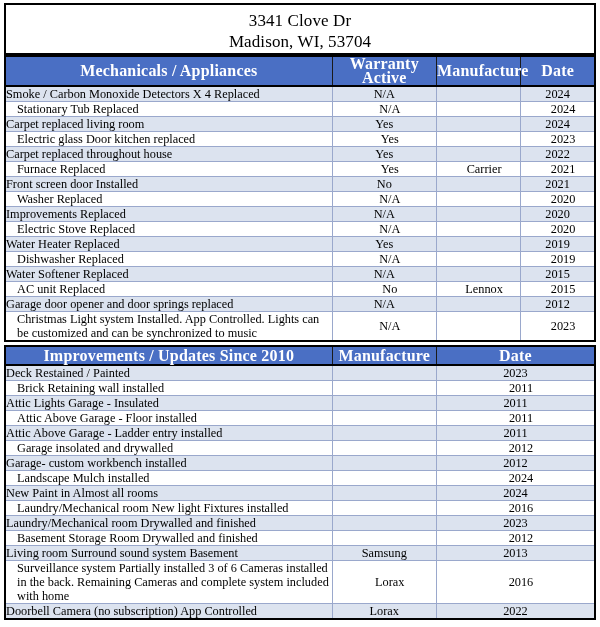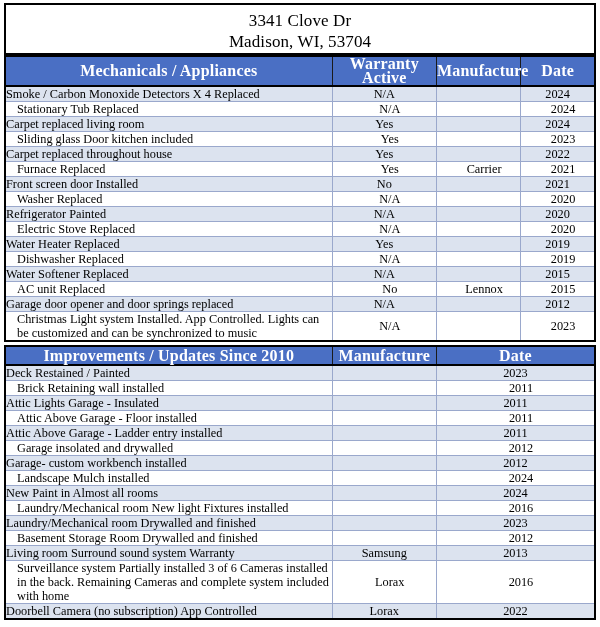--- a/index.html
+++ b/index.html
@@ -140,21 +140,21 @@
           <td class="ctr vsep-r"></td>
           <td class="ctr">2024</td>
         </tr>
         <tr class="band">
           <td class="desc vsep-r">Carpet replaced living room</td>
           <td class="ctr vsep-r">Yes</td>
           <td class="ctr vsep-r"></td>
           <td class="ctr">2024</td>
         </tr>
         <tr class="plain">
-          <td class="desc vsep-r">Sliding glass Door kitchen included</td>
+          <td class="desc vsep-r">Electric glass Door kitchen replaced</td>
           <td class="ctr vsep-r">Yes</td>
           <td class="ctr vsep-r"></td>
           <td class="ctr">2023</td>
         </tr>
         <tr class="band">
           <td class="desc vsep-r">Carpet replaced throughout house</td>
           <td class="ctr vsep-r">Yes</td>
           <td class="ctr vsep-r"></td>
           <td class="ctr">2022</td>
         </tr>
@@ -170,21 +170,21 @@
           <td class="ctr vsep-r"></td>
           <td class="ctr">2021</td>
         </tr>
         <tr class="plain">
           <td class="desc vsep-r">Washer Replaced</td>
           <td class="ctr vsep-r">N/A</td>
           <td class="ctr vsep-r"></td>
           <td class="ctr">2020</td>
         </tr>
         <tr class="band">
-          <td class="desc vsep-r">Refrigerator Painted</td>
+          <td class="desc vsep-r">Improvements Replaced</td>
           <td class="ctr vsep-r">N/A</td>
           <td class="ctr vsep-r"></td>
           <td class="ctr">2020</td>
         </tr>
         <tr class="plain">
           <td class="desc vsep-r">Electric Stove Replaced</td>
           <td class="ctr vsep-r">N/A</td>
           <td class="ctr vsep-r"></td>
           <td class="ctr">2020</td>
         </tr>
@@ -295,21 +295,21 @@
           <td class="desc vsep-r">Laundry/Mechanical room Drywalled and finished</td>
           <td class="ctr vsep-r"></td>
           <td class="ctr">2023</td>
         </tr>
         <tr class="plain">
           <td class="desc vsep-r">Basement Storage Room  Drywalled and finished</td>
           <td class="ctr vsep-r"></td>
           <td class="ctr">2012</td>
         </tr>
         <tr class="band">
-          <td class="desc vsep-r">Living room Surround sound system Warranty</td>
+          <td class="desc vsep-r">Living room Surround sound system Basement</td>
           <td class="ctr vsep-r">Samsung</td>
           <td class="ctr">2013</td>
         </tr>
         <tr class="plain">
           <td class="desc vsep-r tall3">Surveillance system Partially installed 3 of 6 Cameras installed in the back. Remaining Cameras and complete system included with home</td>
           <td class="ctr vsep-r tall3">Lorax</td>
           <td class="ctr tall3">2016</td>
         </tr>
         <tr class="band">
           <td class="desc vsep-r">Doorbell Camera (no subscription) App Controlled</td>

